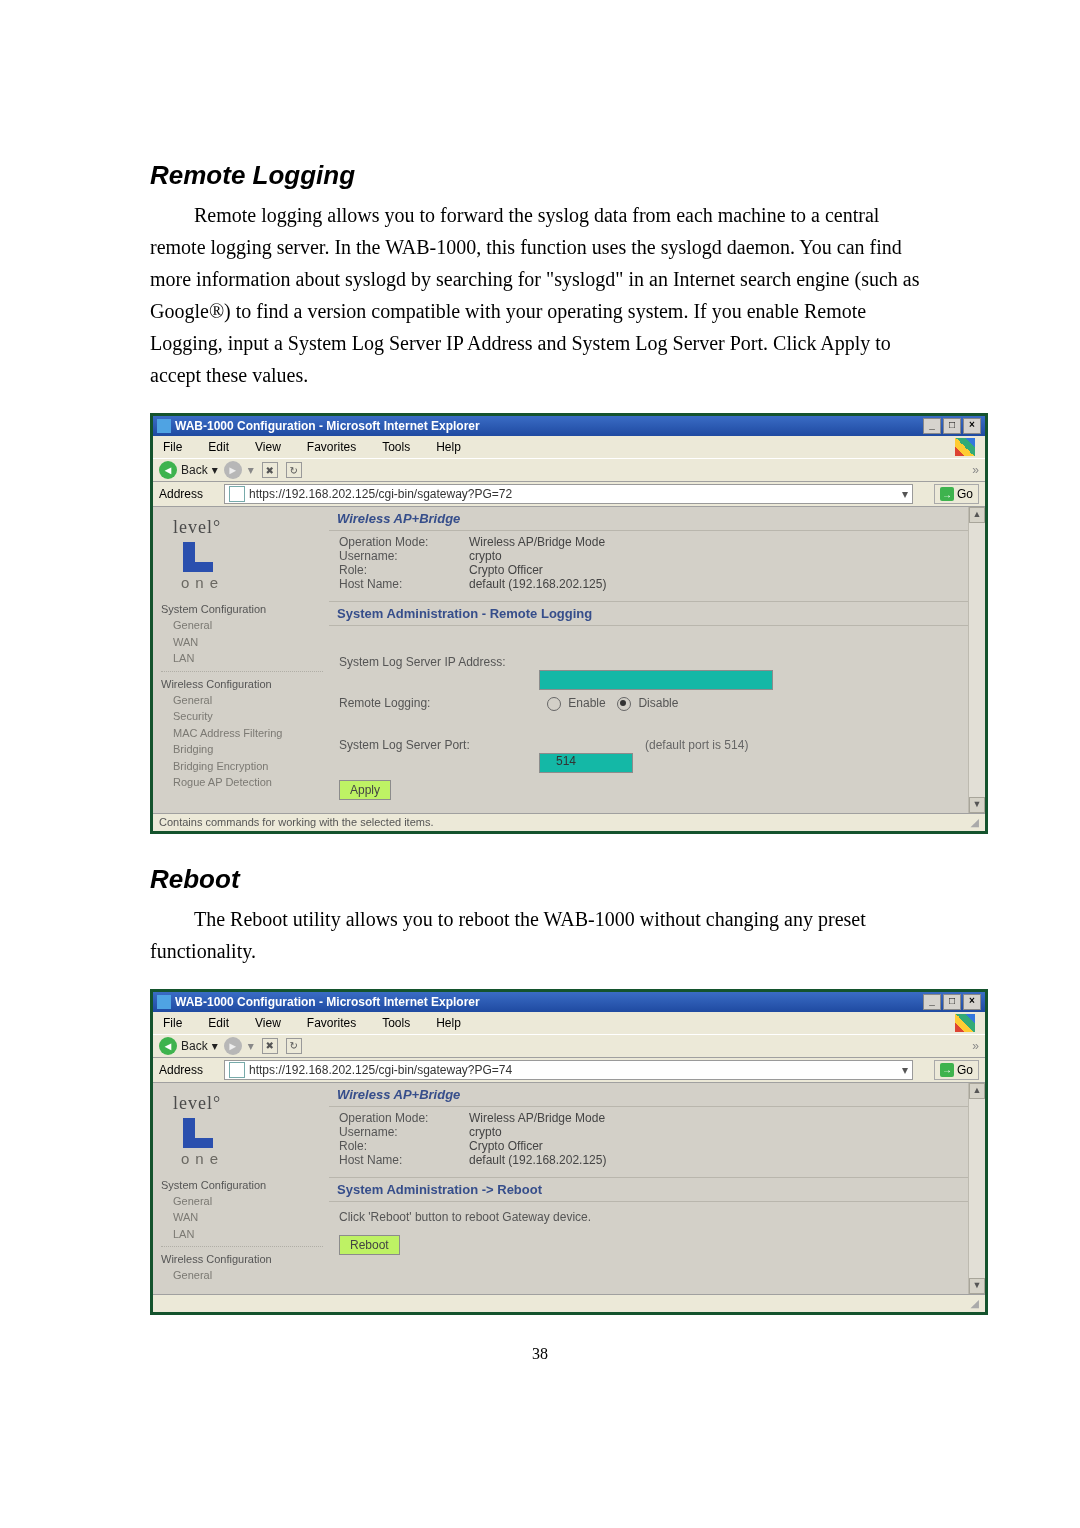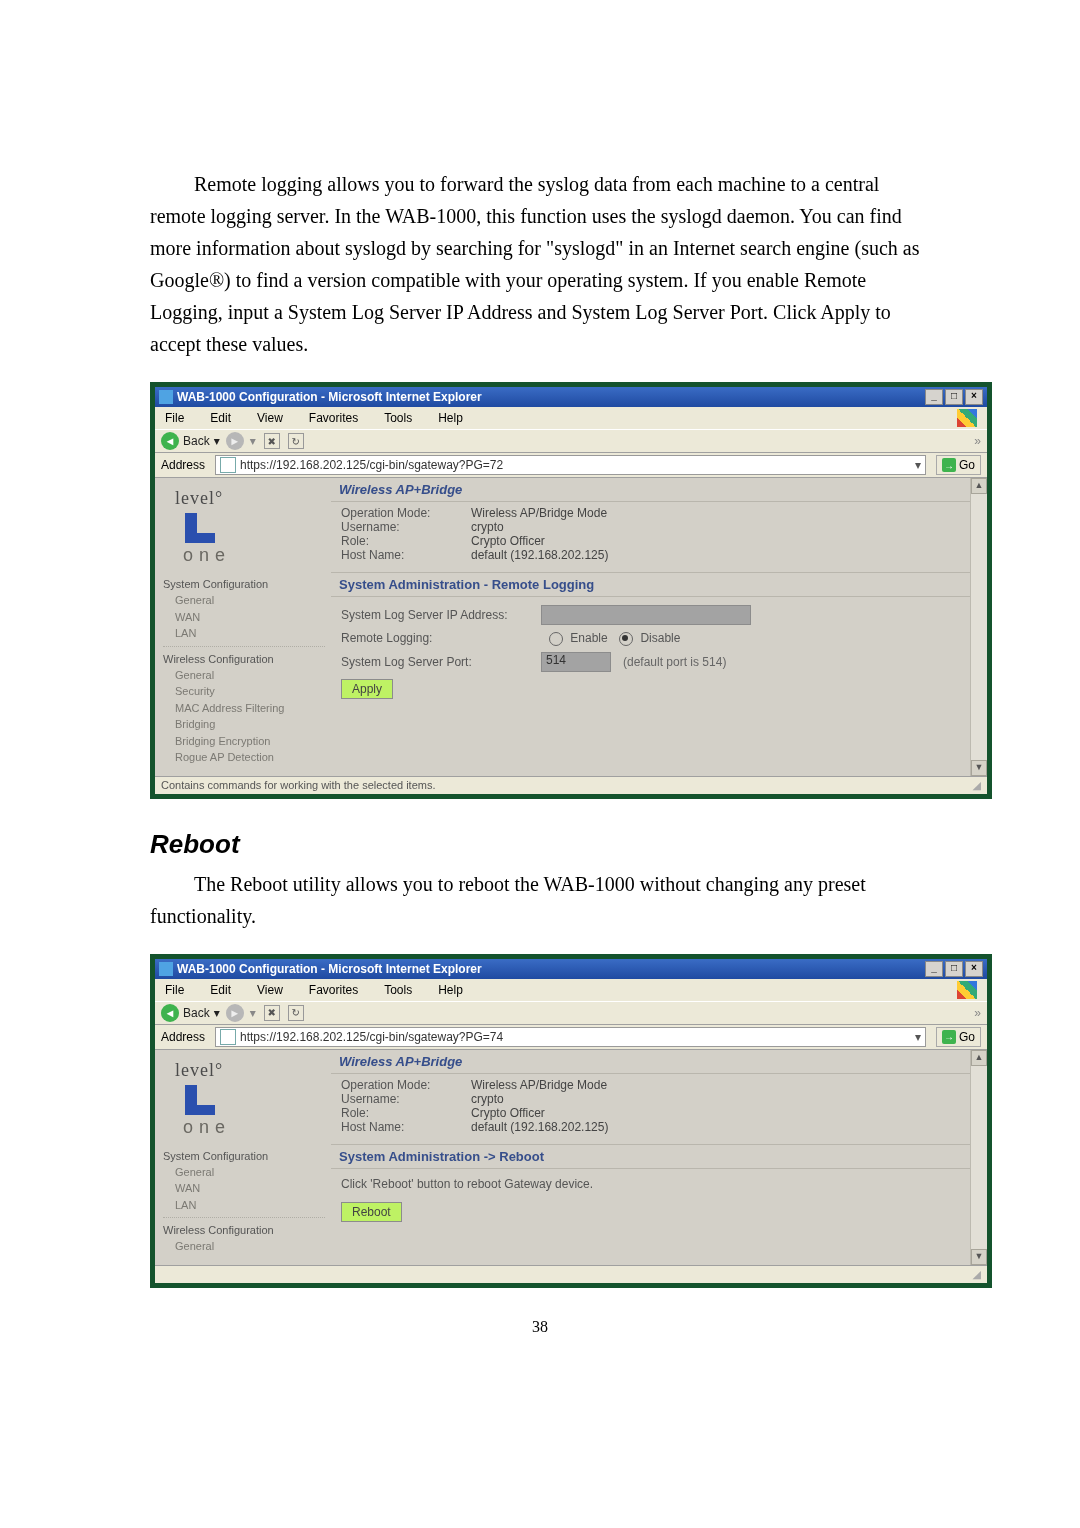--- a/index.html
+++ b/index.html
@@ -30,21 +30,21 @@
   .page-number {
     text-align: center;
     font-size: 16px;
     margin-top: 29px;
   }
 
   
   .ie-window {
     width: 832px;
     margin: 0 auto 30px auto;
-    border: 5px solid #14532d;
+    border: 3px solid #14532d;
     font-family: Tahoma, Verdana, sans-serif;
     font-size: 12px;
     background: #d6d3ce;
   }
   .titlebar {
     background: linear-gradient(to bottom, #3a6cc5, #1f4aa1);
     color: #fff;
     display: flex;
     align-items: center;
     height: 20px;
@@ -92,21 +92,21 @@
     color:#222;
   }
   .nav-circle { width:18px;height:18px;border-radius:50%;background:#3eb34e;display:inline-flex;align-items:center;justify-content:center;color:#fff;font-size:11px; }
   .nav-circle.gray { background:#b7b7b7;color:#eee; }
   .addrbar {
     background:#ece9d8;
     display:flex;
     align-items:center;
     padding:2px 6px;
     border-bottom:1px solid #a0a0a0;
-    gap:10px;
+    gap:21px;
   }
   .addr-input {
     flex:1;
     display:flex;
     align-items:center;
     background:#fff;
     border:1px solid #9a9a9a;
     height:18px;
     padding:0 4px;
     gap:4px;
@@ -131,21 +131,21 @@
     font-size:11px;
   }
   .sidebar .logo {
     color:#4b4b4b;
     font-size:18px;
     font-family: Georgia, serif;
     letter-spacing:1px;
     padding:4px 0 2px 12px;
   }
   .sidebar .sublogo {
-    color:#6a6862;font-size:18px;letter-spacing:6px;padding-left:20px;margin-bottom:12px;
+    color:#6a6862;font-size:15px;letter-spacing:6px;padding-left:20px;margin-bottom:12px;
   }
   .logo-mark {
     width:30px;height:30px;margin:2px 0 2px 22px;position:relative;
   }
   .logo-mark::before, .logo-mark::after{content:"";position:absolute;background:#2a4fae;}
   .logo-mark::before{left:0;top:0;width:12px;height:30px;}
   .logo-mark::after{left:0;bottom:0;width:30px;height:10px;}
   .nav-head { color:#555; margin:6px 0 2px 0; }
   .nav-sub { color:#7b7973; padding-left:12px; line-height:1.5; }
   .nav-divider { border-top:1px dotted #b0aea6; margin:4px 0; }
@@ -172,21 +172,21 @@
   .subheader {
     margin-top:6px;border-top:1px solid #b9b6ad;border-bottom:1px solid #b9b6ad;
     padding:4px 8px; font-weight:bold; color:#364e8b; font-size:13px;
   }
   .form-area { padding:8px 10px; color:#555; font-size:12px; }
   .form-row { display:flex; align-items:center; margin-bottom:6px; }
   .form-label { width:200px; }
   .radio { width:12px;height:12px;border:1px solid #666;border-radius:50%;display:inline-block;vertical-align:middle;margin:0 4px 0 8px; position:relative;}
   .radio.checked::after{content:"";position:absolute;top:2px;left:2px;width:6px;height:6px;background:#333;border-radius:50%;}
   .txt-input {
-    border:1px solid #8c8c8c;background:#a3a3a3;height:18px;width:60px;padding:0 4px;font-size:12px;color:#333;
+    border:1px solid #8c8c8c;background:#14b8a6;height:18px;width:60px;padding:0 16px;font-size:12px;color:#333;margin-top:36px;
   }
   .txt-input.long{width:200px;}
   .btn {
     border:1px solid #8c8c8c;background:#bef264;padding:2px 10px;font-size:12px;color:#444;
   }
   .vscroll {
     width:16px;background:#e2dfd6;border-left:1px solid #bdbab0;
     display:flex;flex-direction:column;
   }
   .vscroll .arrow-btn{height:14px;background:#d6d3c8;border:1px solid #a8a59a;color:#555;font-size:9px;text-align:center;line-height:12px;}
@@ -195,20 +195,21 @@
   .statusbar {
     background:#ece9d8;border-top:1px solid #a0a0a0;padding:2px 6px;color:#555;font-size:11px;display:flex;
   }
   .statusbar .grip{margin-left:auto;color:#aaa;}
   .small-square{width:14px;height:14px;border:1px solid #999;display:inline-flex;align-items:center;justify-content:center;margin-left:2px;font-size:10px;color:#555;}
 </style>
 </head>
 <body>
 
 <div class="page">
+  <h2 class="section">Remote Logging</h2>
   <p class="body">Remote logging allows you to forward the syslog data from each machine to a central remote logging server. In the WAB-1000, this function uses the syslogd daemon. You can find more information about syslogd by searching for "syslogd" in an Internet search engine (such as Google®) to find a version compatible with your operating system. If you enable Remote Logging, input a System Log Server IP Address and System Log Server Port. Click Apply to accept these values.</p>
 
   <div class="ie-window">
     <div class="titlebar">
       <span class="t-icon"></span>
       <span>WAB-1000 Configuration - Microsoft Internet Explorer</span>
       <span class="spacer"></span>
       <div class="win-btns">
         <div class="win-btn">_</div>
         <div class="win-btn">□</div>

